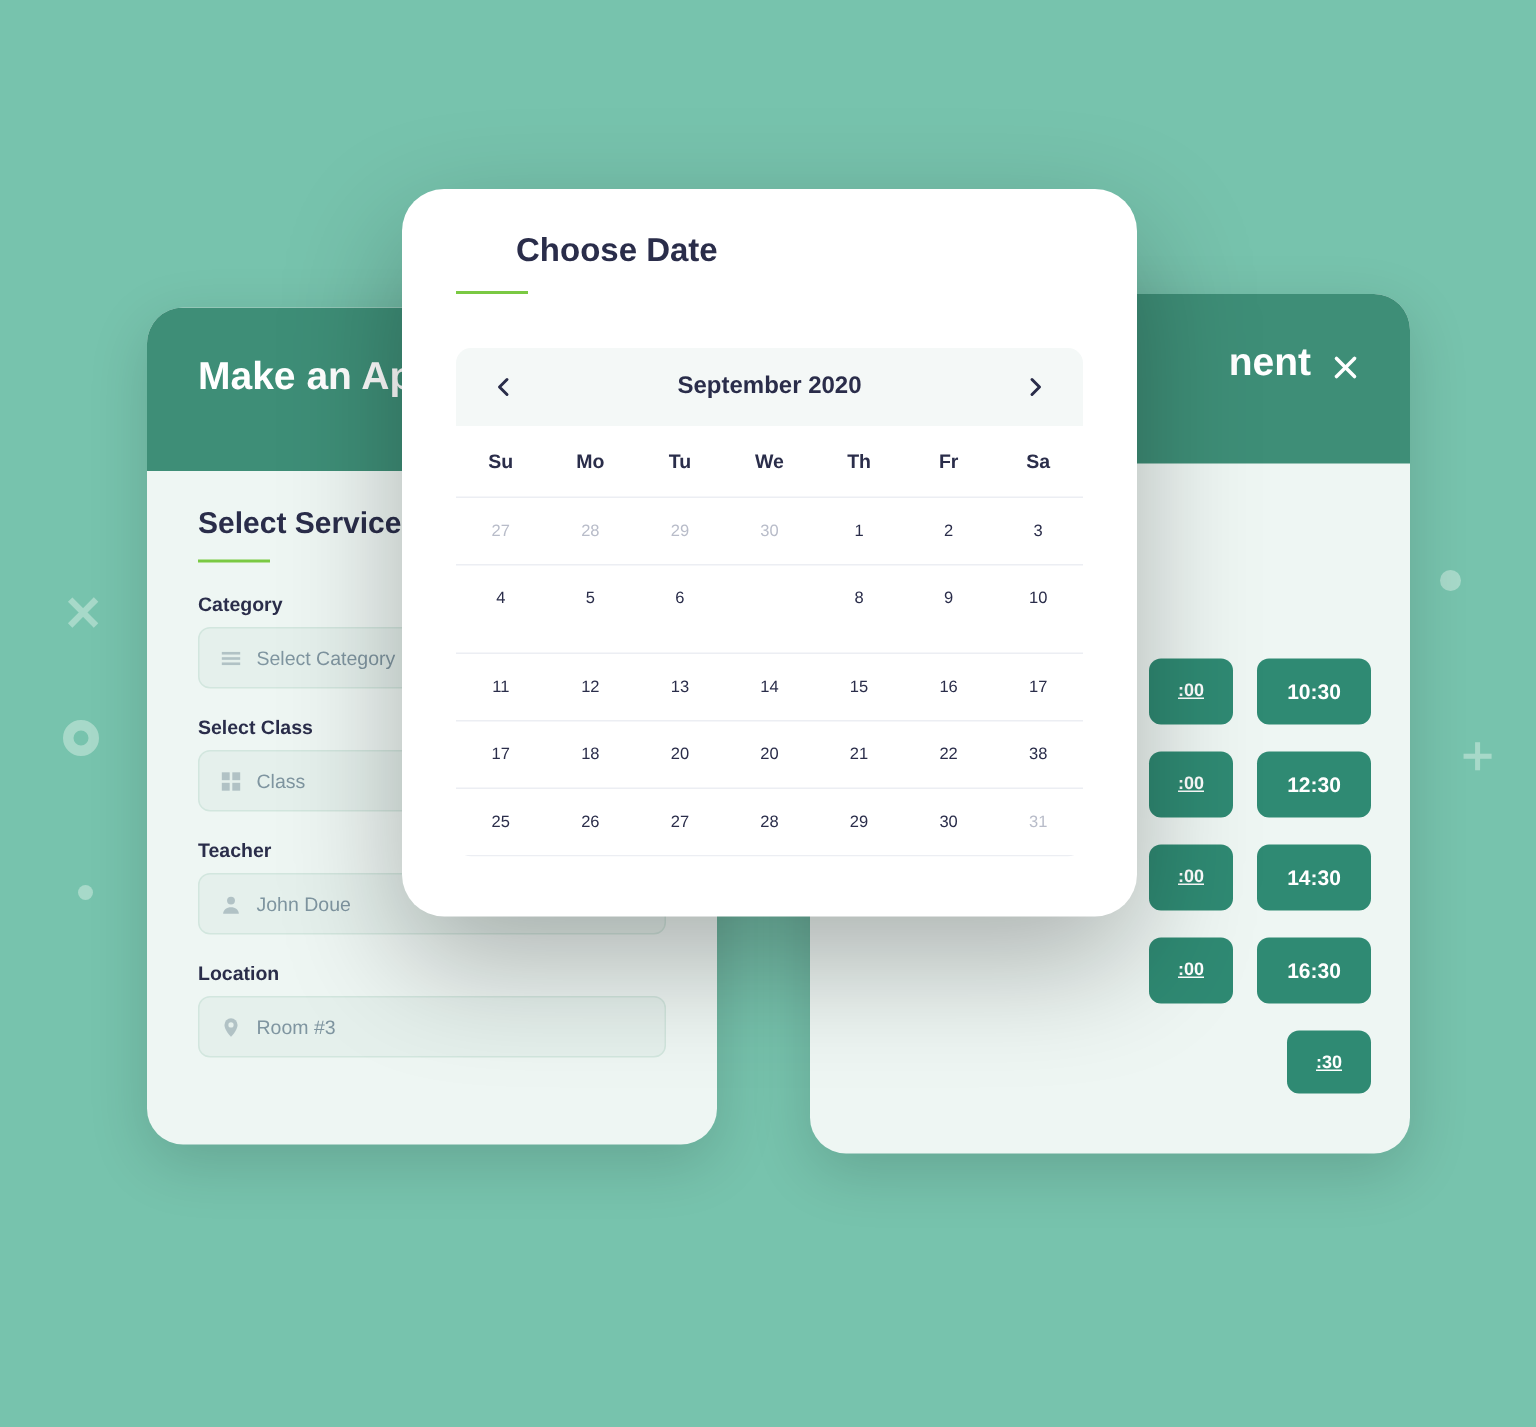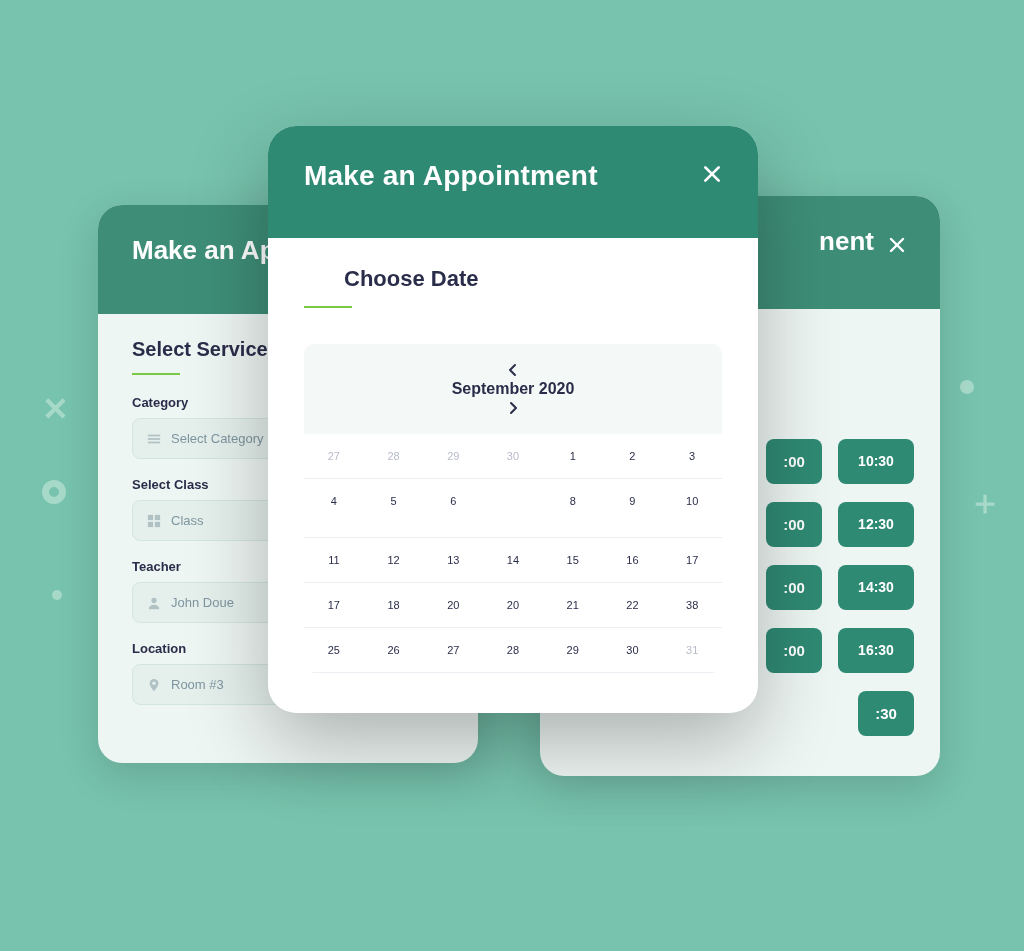--- a/index.html
+++ b/index.html
@@ -108,21 +108,21 @@
     background: #2f8a73;
     color: #fff;
     font-size: 14px;
     font-weight: 600;
     padding: 14px 0;
     width: 76px;
     text-align: center;
     border-radius: 8px;
     cursor: pointer;
   }
-  .slot.small { width: 56px; font-size: 15px; }
+  .slot.small { width: 56px; font-size: 12px; text-decoration: underline; }
 
   
   .card-main {
     position: absolute;
     left: 268px;
     top: 126px;
     width: 490px;
     background: #ffffff;
     border-radius: 28px;
     box-shadow: 0 30px 80px rgba(0,0,0,0.28);
@@ -157,21 +157,20 @@
   .cal {
     border-radius: 10px;
     overflow: hidden;
   }
   .cal-head {
     background: #f4f8f7;
     display: flex;
     align-items: center;
     justify-content: space-between;
     padding: 16px 22px;
-    flex-direction: column;
   }
   .cal-head .nav {
     color: #2a2d4a;
     cursor: pointer;
     display:flex;align-items:center;justify-content:center;
     width:20px;height:20px;
   }
   .cal-head .month {
     color: #2a2d4a;
     font-size: 16px;
@@ -306,48 +305,48 @@
         <div class="slot small">:00</div>
         <div class="slot">16:30</div>
       </div>
       <div class="slot-row">
         <div class="slot small">:30</div>
       </div>
     </div>
 </div>
 
 <div class="card-main">
-  <div class="header">
-    <h2>Make an Appointment</h2>
-    <span class="close">
-      <svg class="x" width="20" height="20" viewBox="0 0 18 18">
-          <line x1="3" y1="3" x2="15" y2="15"></line>
-          <line x1="15" y1="3" x2="3" y2="15"></line>
-        </svg>
-    </span>
-  </div>
   <div class="body">
     <div class="section-title">Choose Date</div>
     <div class="underline"></div>
 
     <div class="cal">
       <div class="cal-head">
         <span class="nav">
           <svg class="chev" width="14" height="14" viewBox="0 0 14 14">
               <polyline points="9,2 4,7 9,12"></polyline>
             </svg>
         </span>
         <span class="month">September 2020</span>
         <span class="nav">
           <svg class="chev" width="14" height="14" viewBox="0 0 14 14">
               <polyline points="5,2 10,7 5,12"></polyline>
             </svg>
         </span>
       </div>
       <div class="cal-grid">
+        <div class="cal-row dh" id="cal-dh">
+            <div class="cell">Su</div>
+            <div class="cell">Mo</div>
+            <div class="cell">Tu</div>
+            <div class="cell">We</div>
+            <div class="cell">Th</div>
+            <div class="cell">Fr</div>
+            <div class="cell">Sa</div>
+          </div>
         <div id="cal-weeks">
             <div class="cal-row days">
               <div class="cell muted"><span>27</span></div>
               <div class="cell muted"><span>28</span></div>
               <div class="cell muted"><span>29</span></div>
               <div class="cell muted"><span>30</span></div>
               <div class="cell"><span>1</span></div>
               <div class="cell"><span>2</span></div>
               <div class="cell"><span>3</span></div>
             </div>

